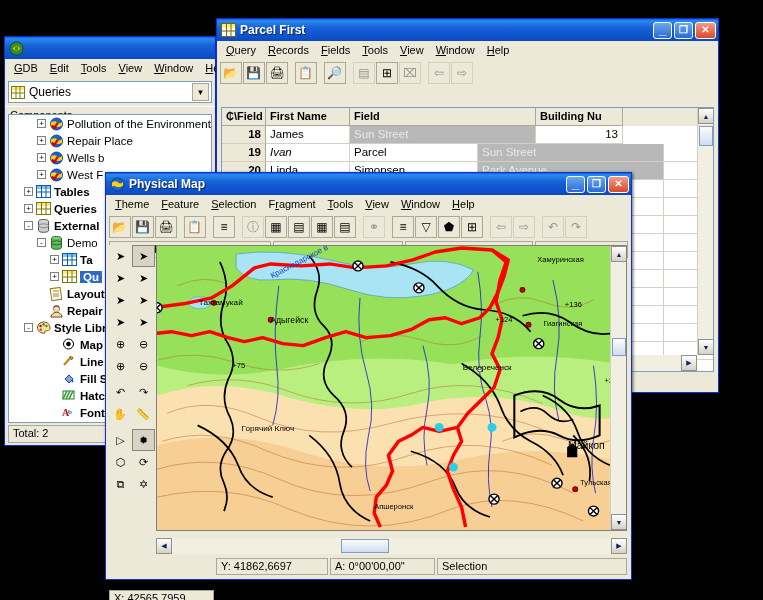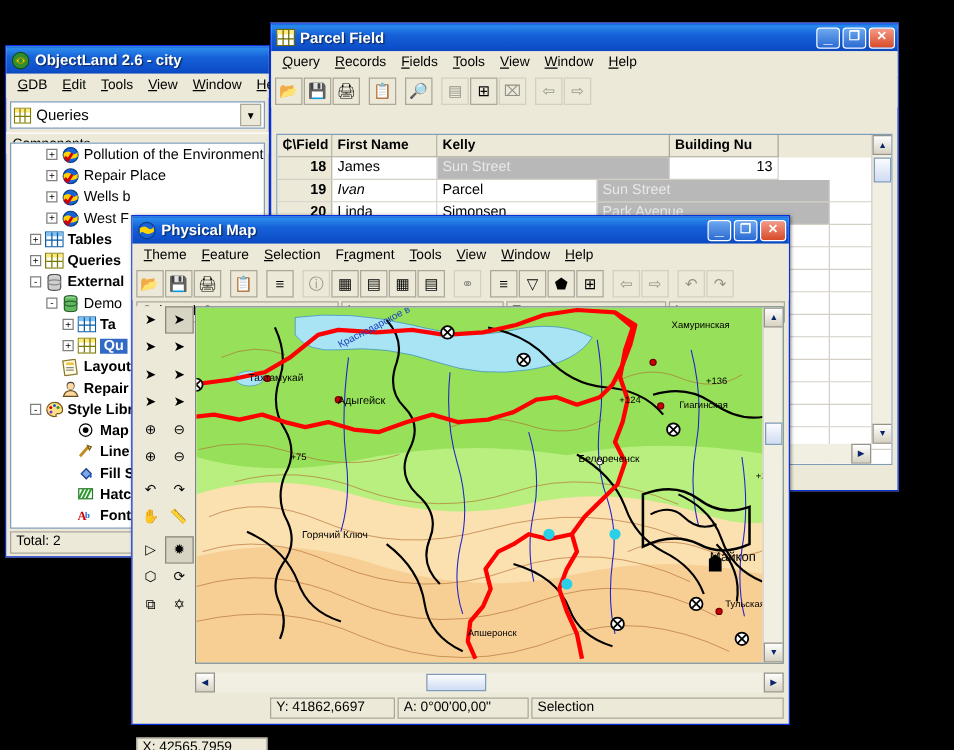--- a/index.html
+++ b/index.html
@@ -111,21 +111,20 @@
 
   <div class="win" id="objectland">
     <div class="tbar">
       <span class="tbar-ico">
         <svg width="15" height="15" viewBox="0 0 16 16">
           <circle cx="8" cy="8" r="7" fill="#2f8f2f" stroke="#144d14"></circle>
           <path d="M4 8 q4 -5 8 0 q-4 5 -8 0z" fill="#ffe600" stroke="#a08c00"></path>
           <circle cx="8" cy="8" r="2" fill="#2f8f2f"></circle>
         </svg>
       </span>
-      <span class="tbar-title">ObjectLand 2.6  - city</span>
     </div>
     <div class="menubar" id="ol-menu">
         <span><u>G</u>DB</span>
         <span><u>E</u>dit</span>
         <span><u>T</u>ools</span>
         <span><u>V</u>iew</span>
         <span><u>W</u>indow</span>
         <span><u>H</u>e</span>
       </div>
 
@@ -388,21 +387,21 @@
     <div class="tbar">
       <span class="tbar-ico">
         <svg width="15" height="14" viewBox="0 0 15 14">
           <rect x="0.5" y="0.5" width="14" height="13" fill="#fff" stroke="#6b6b00"></rect>
           <rect x="1" y="1" width="13" height="3.5" fill="#ffe97f"></rect>
           <line x1="1" y1="8" x2="14" y2="8" stroke="#6b6b00"></line>
           <line x1="5.5" y1="1" x2="5.5" y2="13" stroke="#6b6b00"></line>
           <line x1="10" y1="1" x2="10" y2="13" stroke="#6b6b00"></line>
         </svg>
       </span>
-      <span class="tbar-title">Parcel Field</span>
+      <span class="tbar-title">Parcel First</span>
       <span class="tbtns">
         <span class="tb min">
             <i>_</i>
           </span>
         <span class="tb">
             <i>❐</i>
           </span>
         <span class="tb close">
             <i>✕</i>
           </span>
@@ -450,21 +449,21 @@
           <span class="glyph">⇦</span>
         </span>
         <span class="tbtn raised dim">
           <span class="glyph">⇨</span>
         </span>
       </div>
     <div id="po-grid">
         <div class="ghdr">
           <div class="gh" style="width: 44px; flex: 0 0 auto;">₵\Field</div>
           <div class="gh" style="width: 84px; flex: 0 0 auto;">First Name</div>
-          <div class="gh" style="width: 186px; flex: 0 0 auto;">Kelly</div>
+          <div class="gh" style="width: 186px; flex: 0 0 auto;">Field</div>
           <div class="gh" style="width: 87px; flex: 0 0 auto;">Building Nu</div>
         </div>
         <div class="grow">
           <div class="gc num" style="width: 44px; flex: 0 0 auto;">18</div>
           <div class="gc" style="width: 84px; flex: 0 0 auto;">James</div>
           <div class="gc greyed" style="width: 186px; flex: 0 0 auto;">Sun Street</div>
           <div class="gc r" style="width: 87px; flex: 0 0 auto;">13</div>
         </div>
         <div class="grow">
           <div class="gc num" style="width: 44px; flex: 0 0 auto;">19</div>
@@ -869,19 +868,19 @@
     <div id="pm-bottom">
       <div style="position:absolute;left:47px;right:0;top:-20px;height:16px;background:#f1efe2;">
         <div class="sbtn" style="position:absolute;left:0;top:0">◀</div>
         <div class="sthumb" style="position:absolute;left:185px;top:1px;width:48px;height:14px"></div>
         <div class="sbtn" style="position:absolute;right:0;top:0">▶</div>
       </div>
     </div>
 
     <div style="position:absolute;left:3px;right:4px;bottom:3px;height:18px;display:flex;gap:2px" id="pm-status">
         <div class="statbox" style="width: 105px; flex: 0 0 auto; margin-top: 32px;">X: 42565,7959</div>
-        <div class="statbox" style="width: 100px; flex: 0 0 auto;">Y: 41862,6697</div>
+        <div class="statbox" style="width: 112px; flex: 0 0 auto;">Y: 41862,6697</div>
         <div class="statbox" style="width: 105px; flex: 0 0 auto;">A:   0°00'00,00"</div>
         <div class="statbox" style="flex: 1 1 0%;">Selection</div>
       </div>
   </div>
 
 </div>
 
 </body></html>

